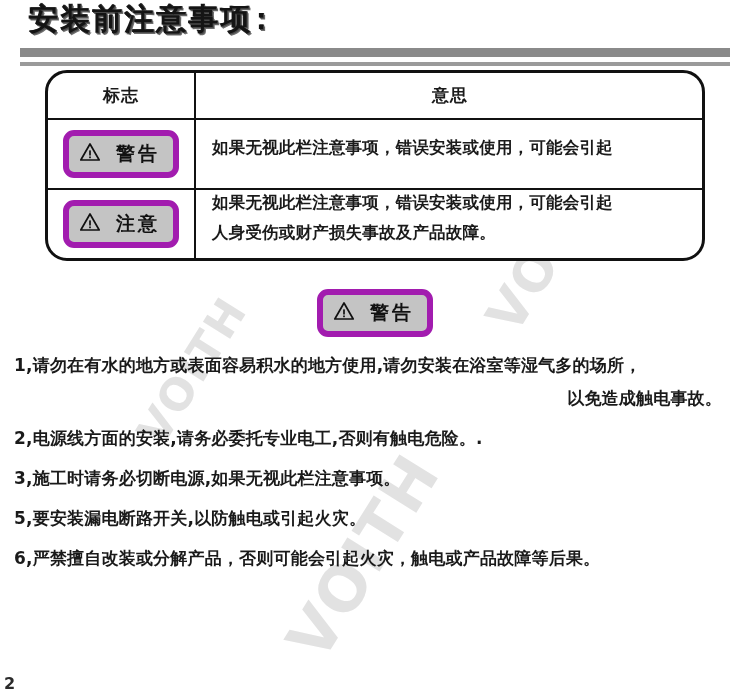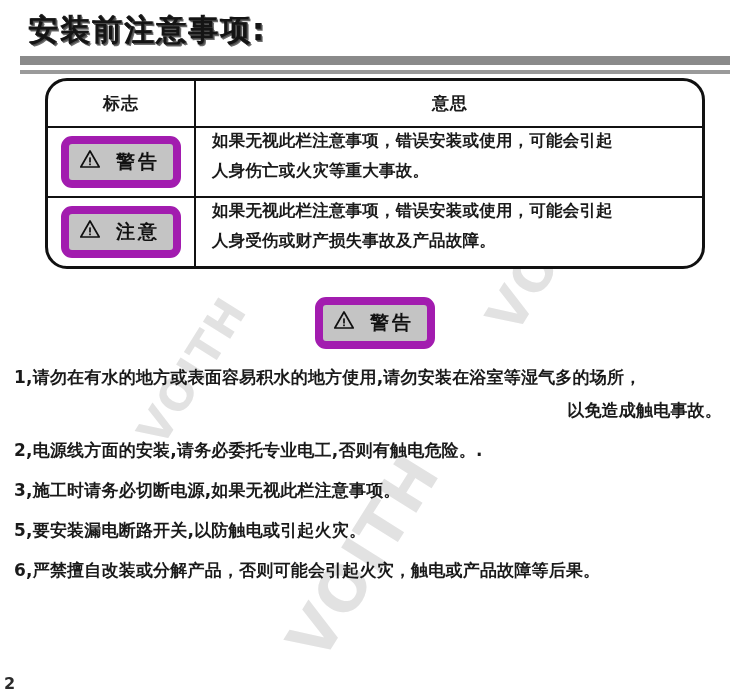--- a/index.html
+++ b/index.html
@@ -39,21 +39,22 @@
   .wm-b { left: 455px; top: 215px; font-size: 52px; }
   .wm-c { left: 110px; top: 345px; font-size: 44px; }
 
   #content {
     position: relative;
     z-index: 2;
   }
 
   
   .title-wrap {
-    padding: 14px 0 0 28px;
+    padding: 6px 0 0 28px;
+    font-family: Liberation Mono, monospace;
   }
   .page-title {
     font-size: 30px;
     font-weight: bold;
     line-height: 1.05;
     color: #141414;
     letter-spacing: 2px;
     text-shadow:
        1px 1px 0 #4a4a4a,
        2px 2px 0 #6e6e6e,
@@ -124,24 +125,24 @@
     font-weight: bold;
     line-height: 1.05;
     letter-spacing: 0.2px;
     white-space: nowrap;
   }
   .mean-line + .mean-line { margin-top: 13px; }
 
   
   .badge {
     display: inline-flex;
-    align-items: flex-start;
+    align-items: center;
     gap: 15px;
     background: #c4c4c4;
-    border: 8px solid #a21caf;
+    border: 6px solid #a21caf;
     border-radius: 11px;
     padding: 5px 13px 5px 10px;
   }
   .badge .tri { display: block; }
   .badge .btxt {
     font-size: 19px;
     font-weight: bold;
     letter-spacing: 3px;
     color: #111111;
   }
@@ -225,21 +226,20 @@
               <path d="M11 2 L20.2 18 L1.8 18 Z" fill="none" stroke="#111111" stroke-width="1.7" stroke-linejoin="round"></path>
               <rect x="10.15" y="8.4" width="1.7" height="5.1" fill="#111111"></rect>
               <rect x="10.15" y="14.5" width="1.7" height="1.7" fill="#111111"></rect>
             </svg>
           </span>
           <span class="btxt">警告</span>
         </span>
       </div>
       <div class="cell-mean">
         <span class="mean-line">如果无视此栏注意事项，错误安装或使用，可能会引起</span>
-        <span class="mean-line">人身伤亡或火灾等重大事故。</span>
       </div>
     </div>
 
     <div class="trow body-row">
       <div class="cell-sym">
         <span class="badge">
           <span class="tri">
             <svg width="22" height="20" viewBox="0 0 22 20" aria-hidden="true">
               <path d="M11 2 L20.2 18 L1.8 18 Z" fill="none" stroke="#111111" stroke-width="1.7" stroke-linejoin="round"></path>
               <rect x="10.15" y="8.4" width="1.7" height="5.1" fill="#111111"></rect>

